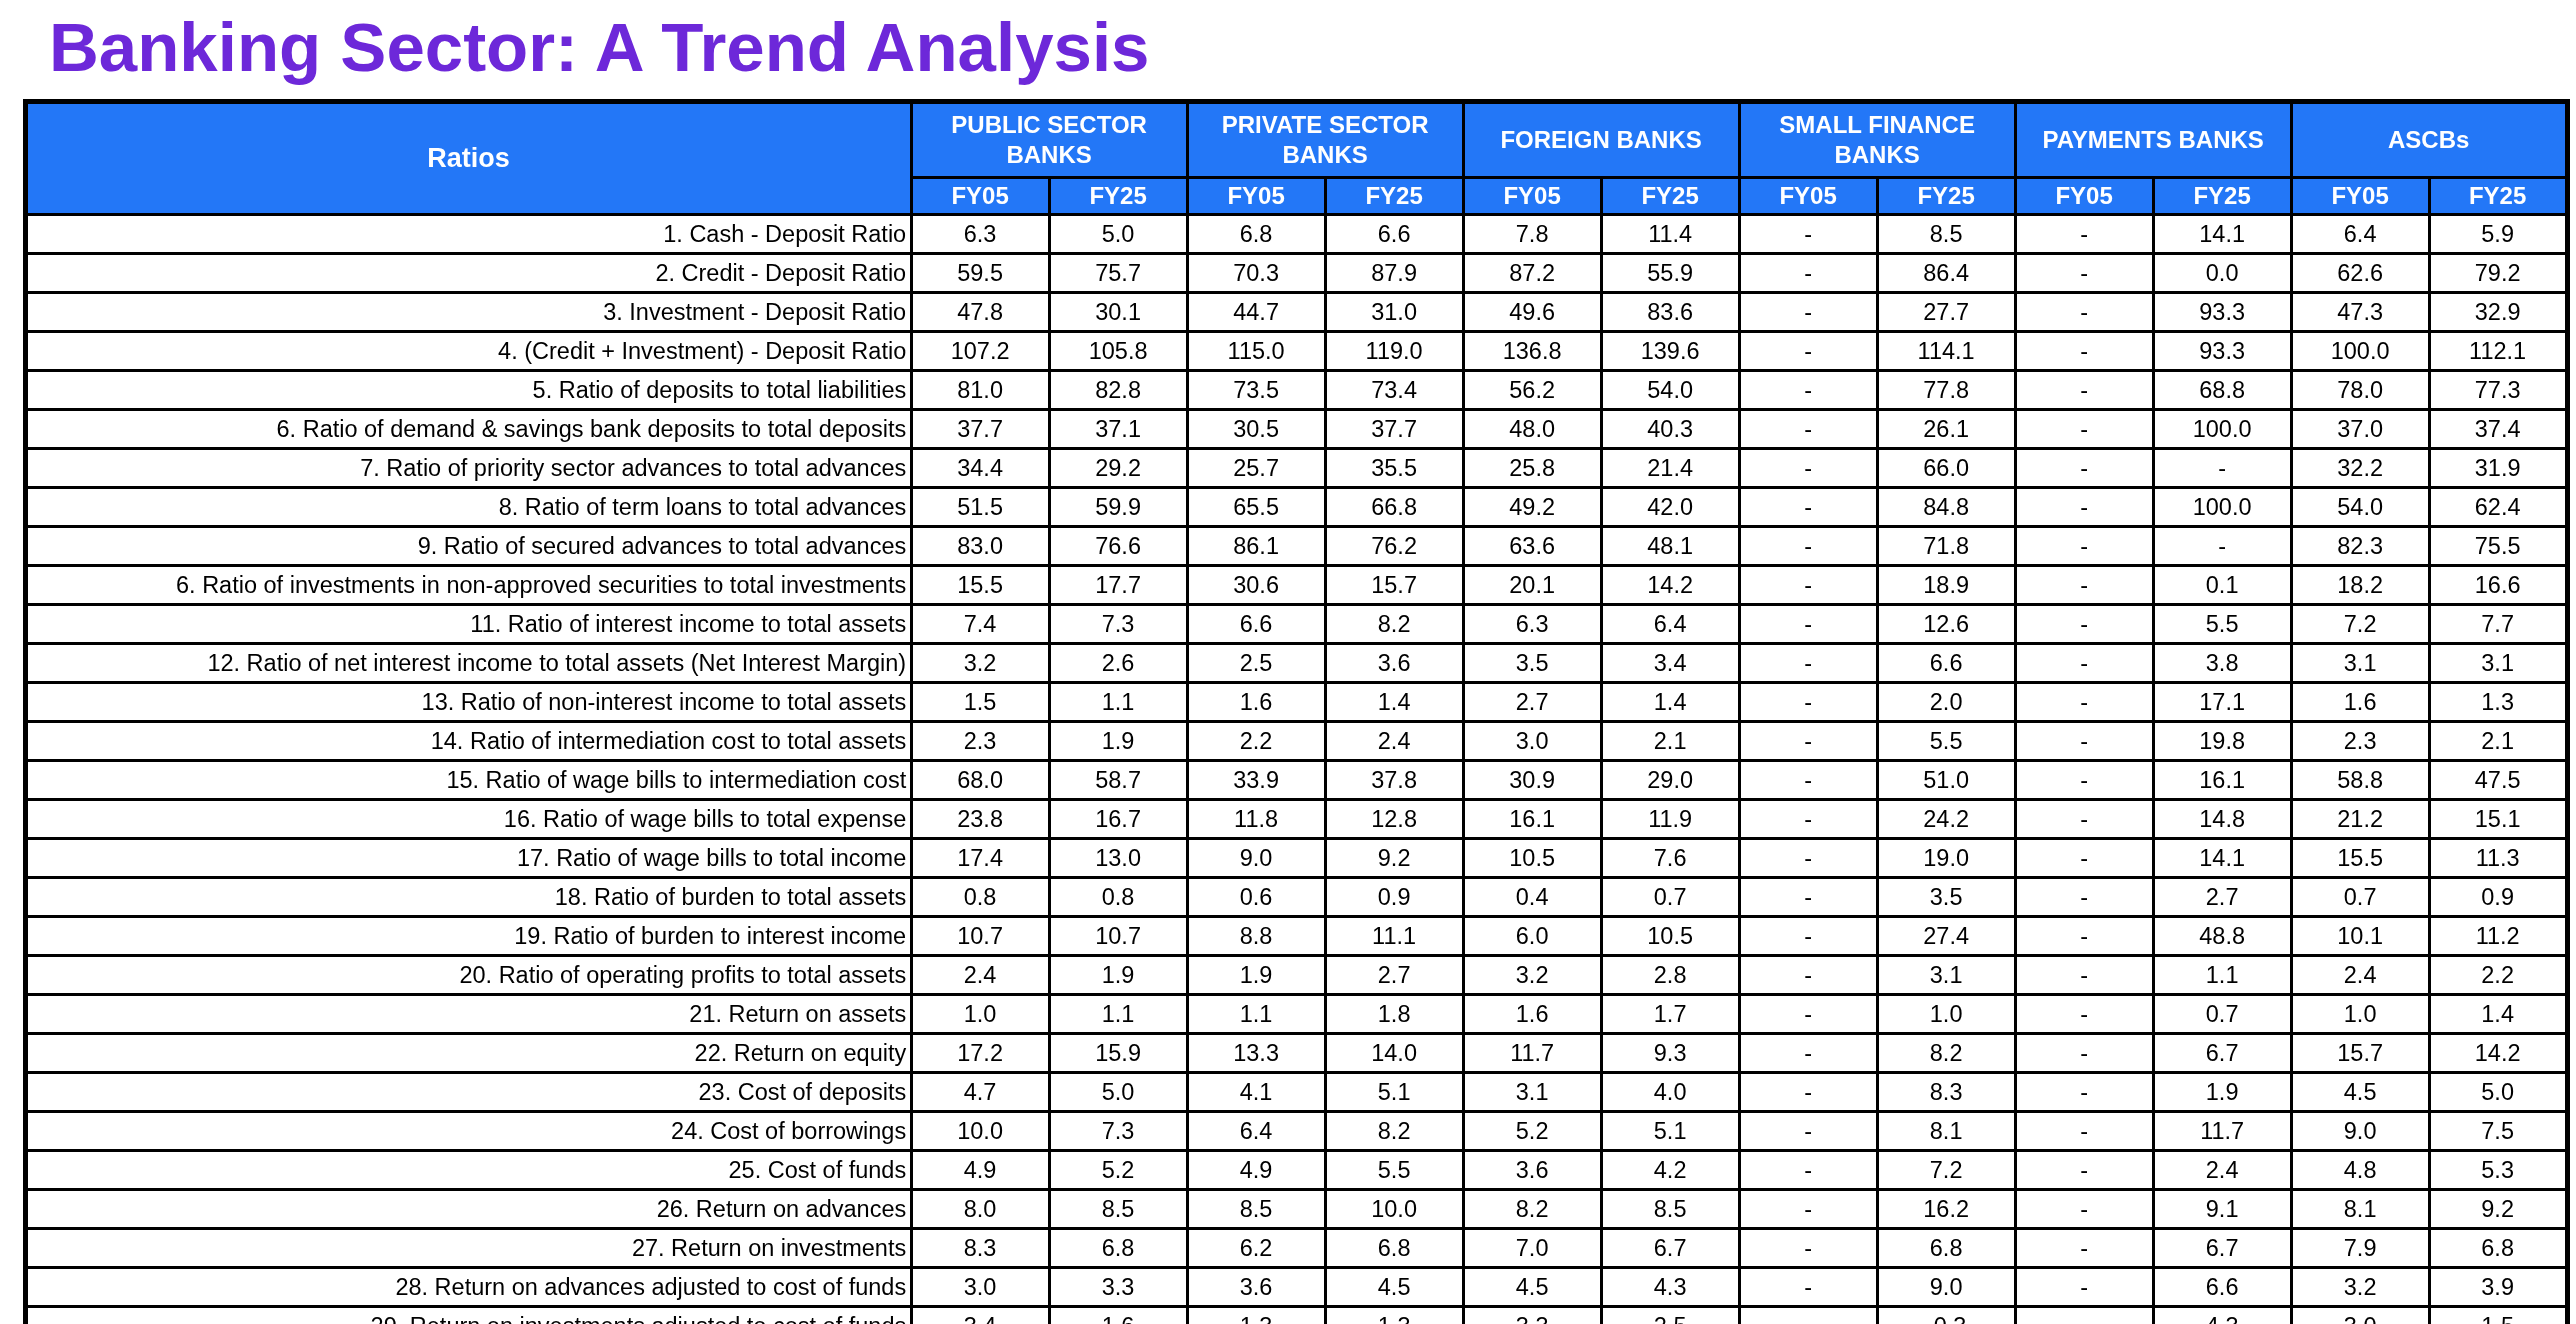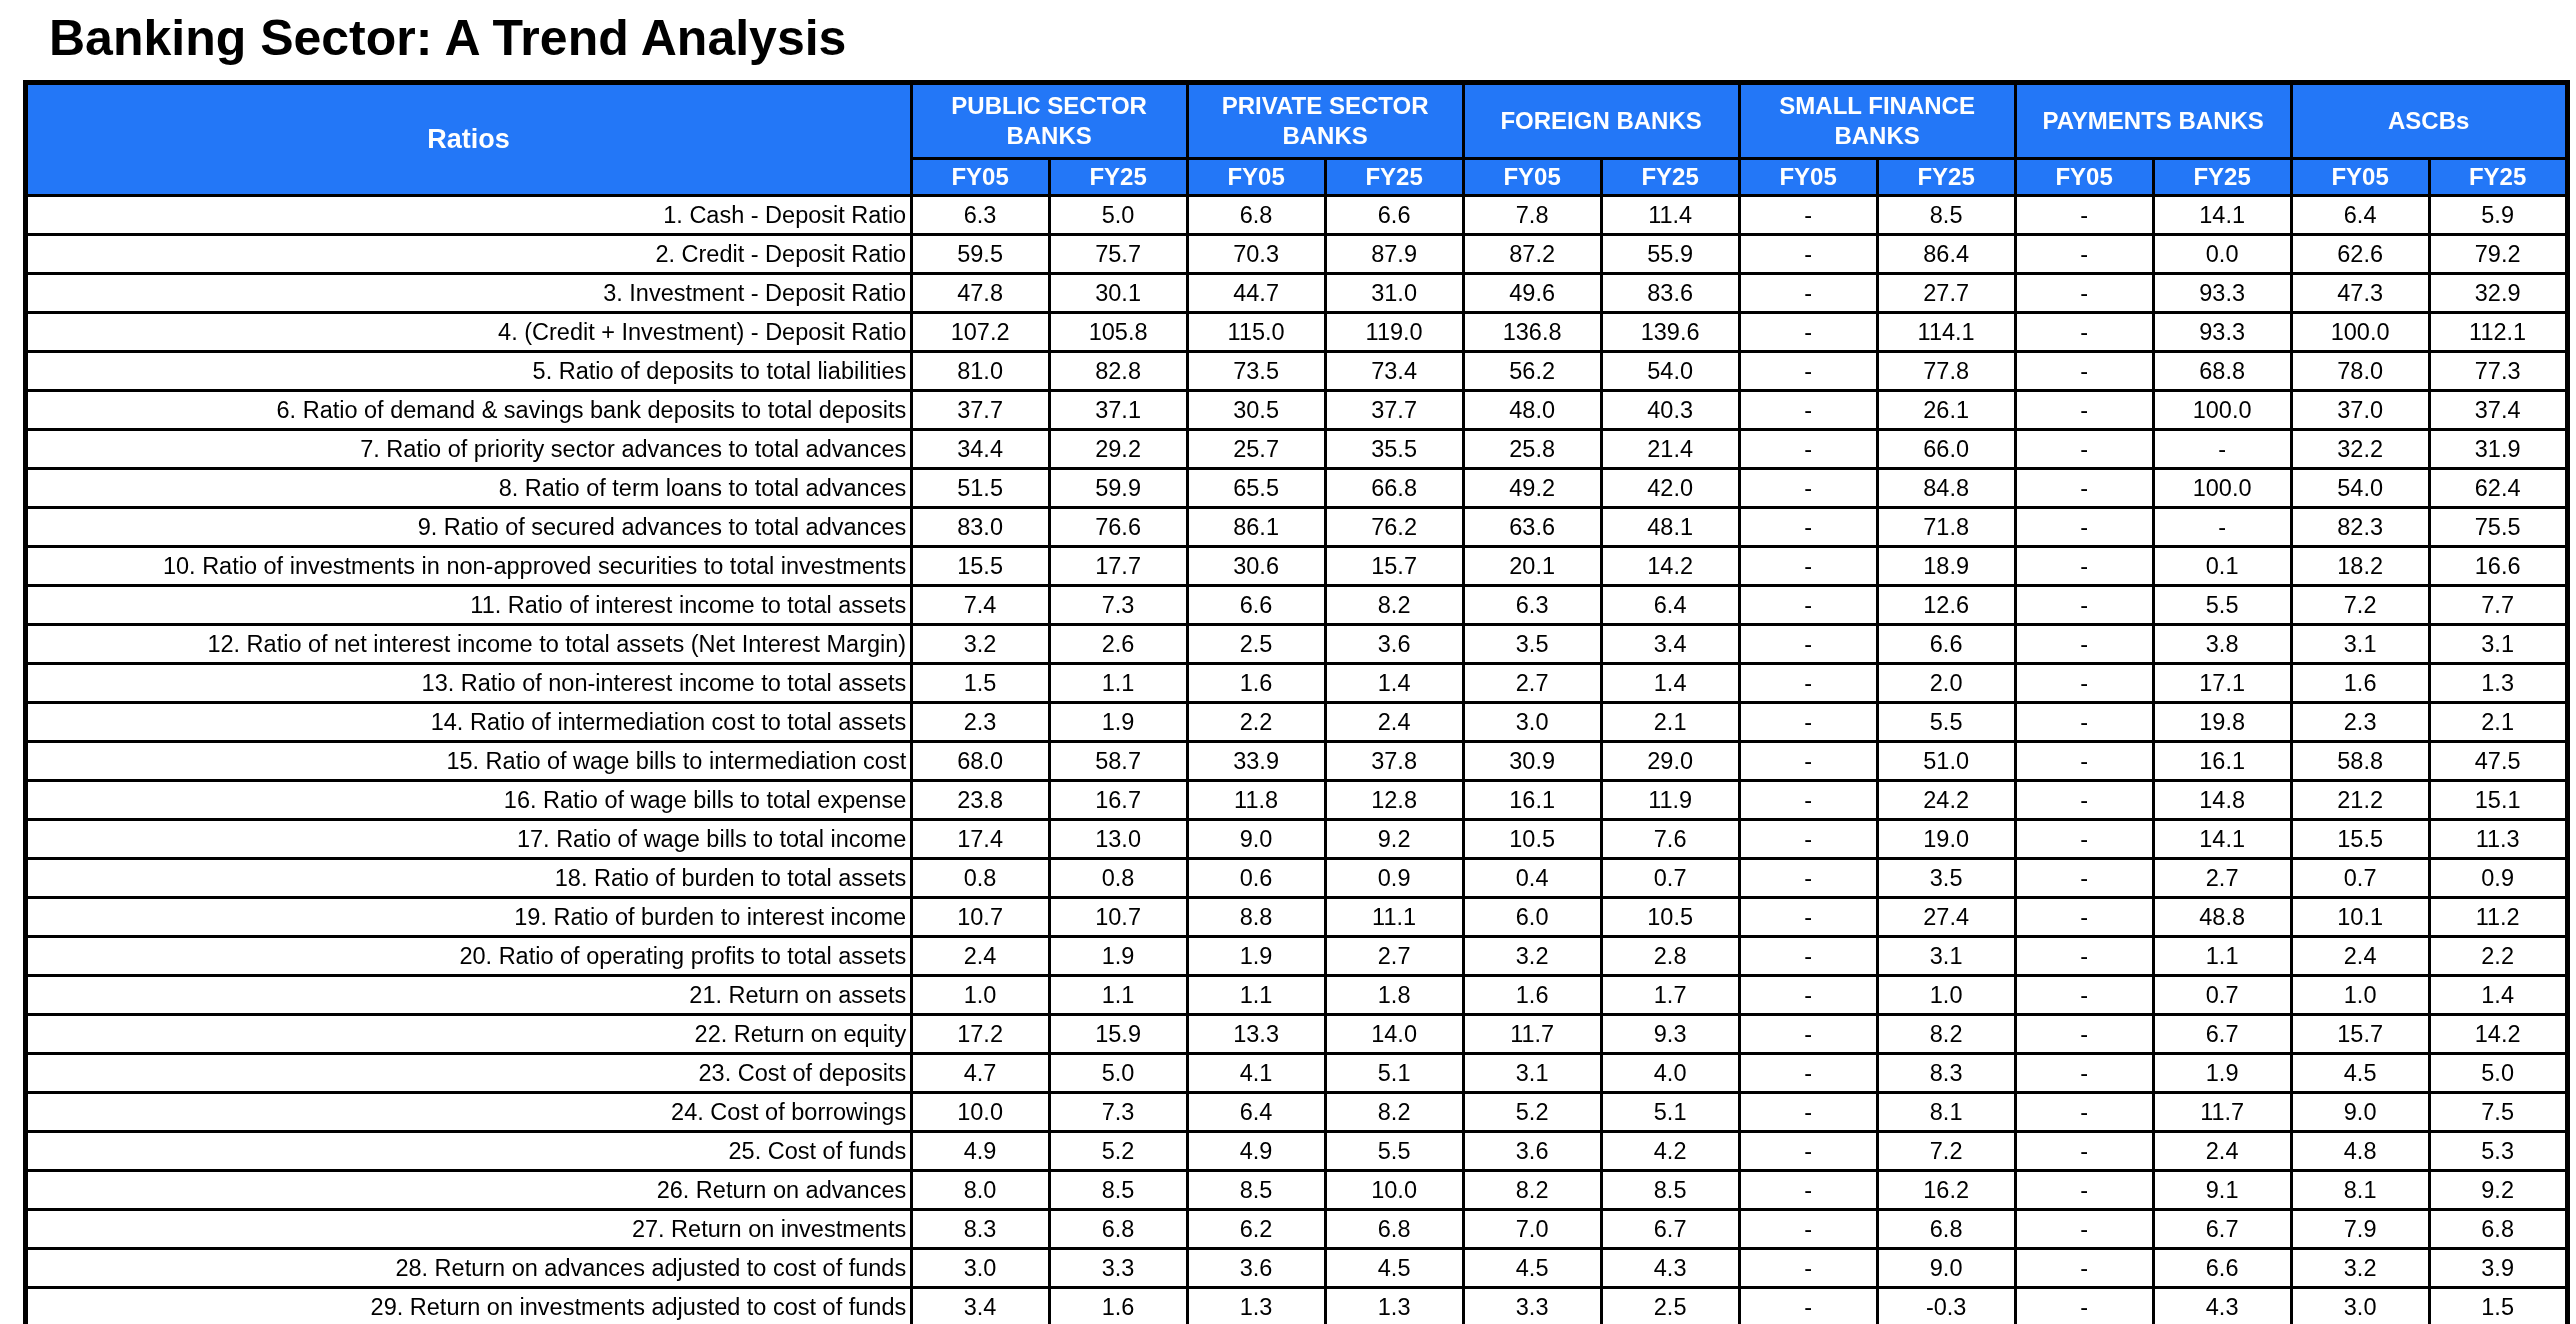--- a/index.html
+++ b/index.html
@@ -9,22 +9,22 @@
     width: 2576px;
     font-family: "Liberation Sans", sans-serif;
   }
   .page {
     width: 2576px;
     height: 1324px;
     background: #ffffff;
     overflow: hidden;
   }
   h1.title {
-    color: #000000;
-    font-size: 50px;
+    color: #6d28d9;
+    font-size: 69px;
     font-weight: bold;
     line-height: 1.0;
     margin: 13.4px 0 17px 49px;
     letter-spacing: 0px;
   }
   table.ratios-table {
     border-collapse: collapse;
     table-layout: fixed;
     margin-left: 22.6px;
     width: 2544px;
@@ -243,21 +243,21 @@
           <td class="value-cell">63.6</td>
           <td class="value-cell">48.1</td>
           <td class="value-cell">-</td>
           <td class="value-cell">71.8</td>
           <td class="value-cell">-</td>
           <td class="value-cell">-</td>
           <td class="value-cell">82.3</td>
           <td class="value-cell">75.5</td>
         </tr>
         <tr>
-          <td class="row-label">10.  Ratio of investments in non-approved securities to total investments</td>
+          <td class="row-label">6.  Ratio of investments in non-approved securities to total investments</td>
           <td class="value-cell">15.5</td>
           <td class="value-cell">17.7</td>
           <td class="value-cell">30.6</td>
           <td class="value-cell">15.7</td>
           <td class="value-cell">20.1</td>
           <td class="value-cell">14.2</td>
           <td class="value-cell">-</td>
           <td class="value-cell">18.9</td>
           <td class="value-cell">-</td>
           <td class="value-cell">0.1</td>

